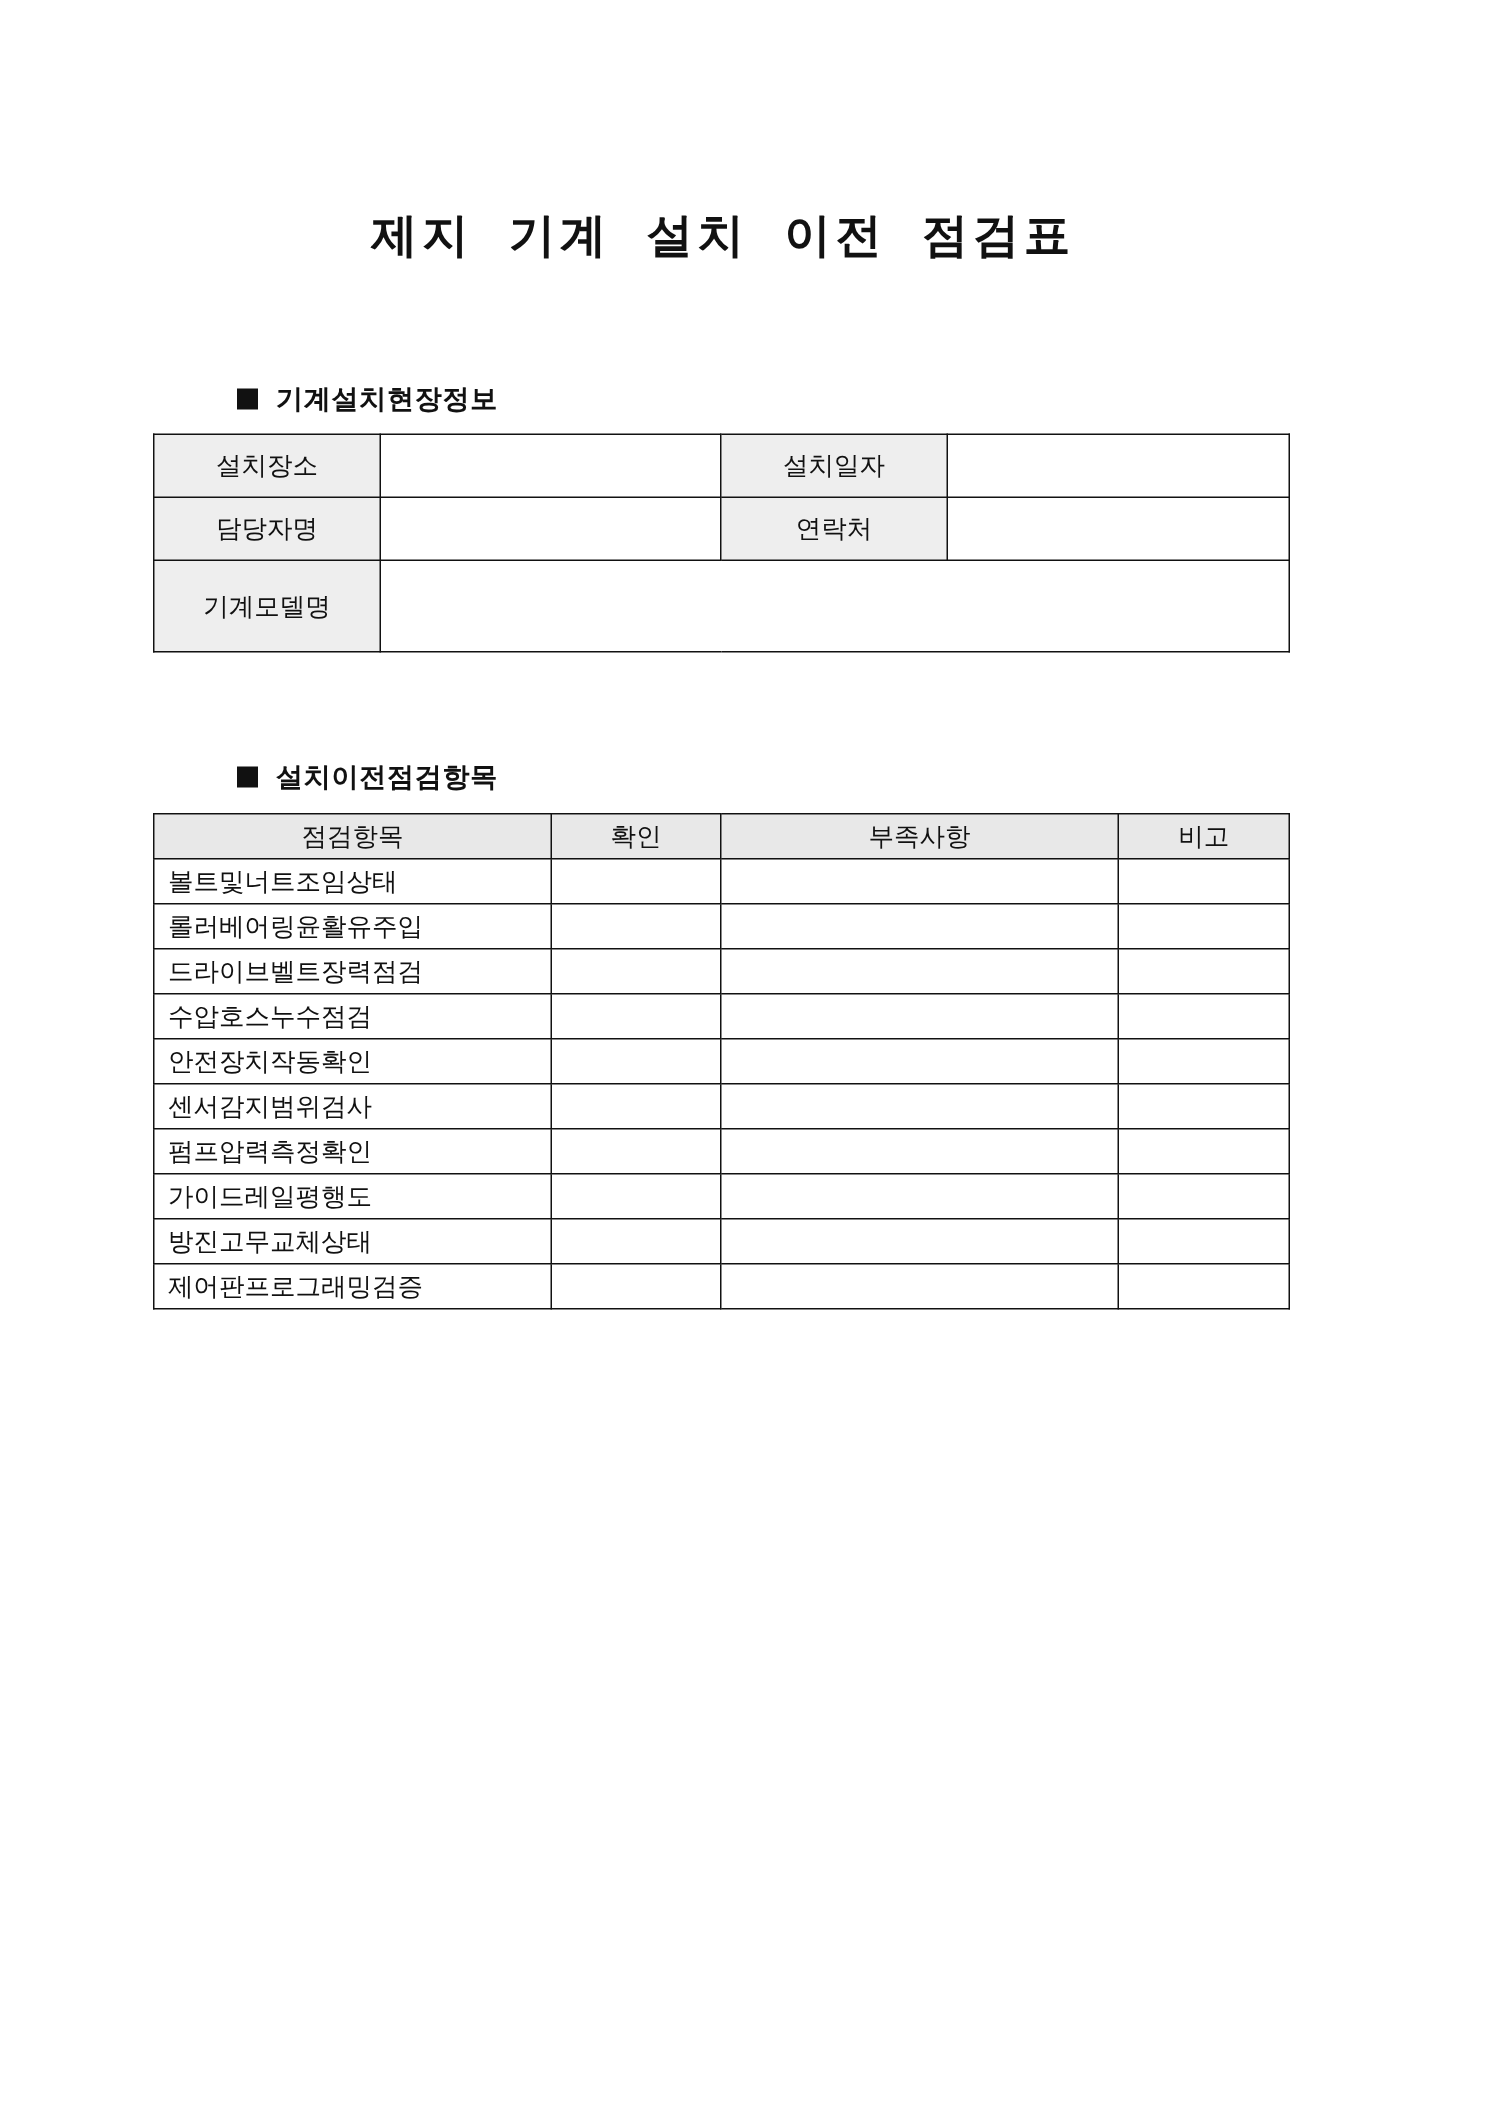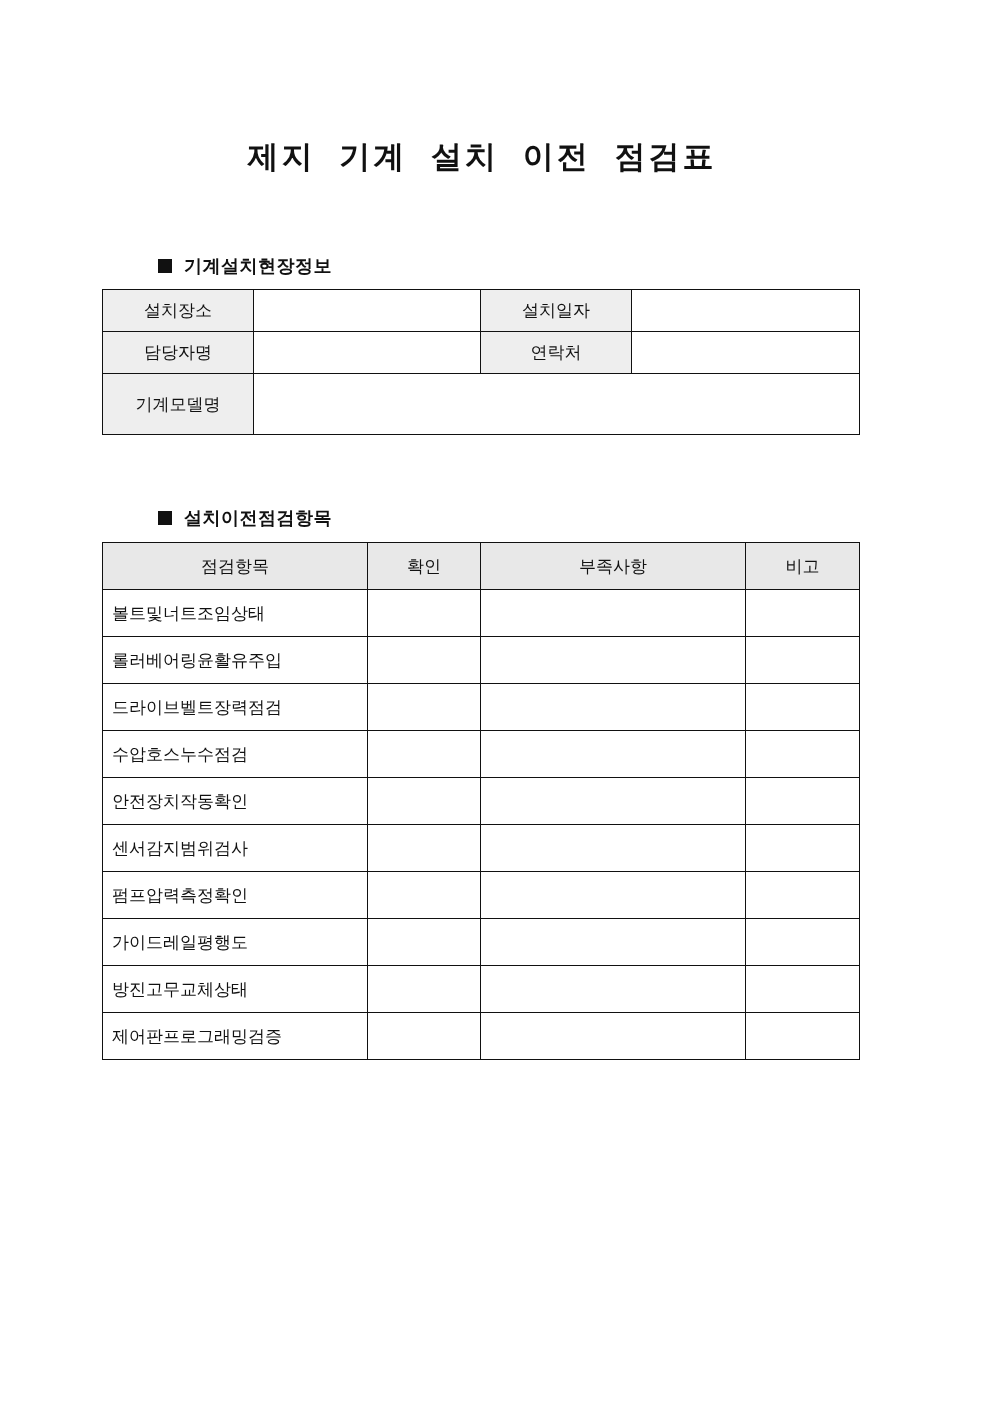--- a/index.html
+++ b/index.html
@@ -29,21 +29,21 @@
     td, th {
       border: 1.5px solid #111; font-size: 17px; font-weight: normal;
       padding: 0; text-align: center; vertical-align: middle;
     }
     .lbl { background: #eeeeee; }
     .hdr { background: #e8e8e8; }
     #info-table { top: 289px; }
     #info-table tr.r { height: 42px; }
     #info-table tr.tall { height: 61px; padding-left: 13px; }
     #check-table { top: 542px; }
-    #check-table tr { height: 47px; }
+    #check-table tr { height: 30px; }
     #check-table td.item { text-align: left; padding-left: 9px; }
   </style>
 </head>
 <body>
 
 <div class="title">제지 기계 설치 이전 점검표</div>
 
 <div class="section-heading" style="top:254px;">
   <span class="square"></span>
   <span>기계설치현장정보</span>

